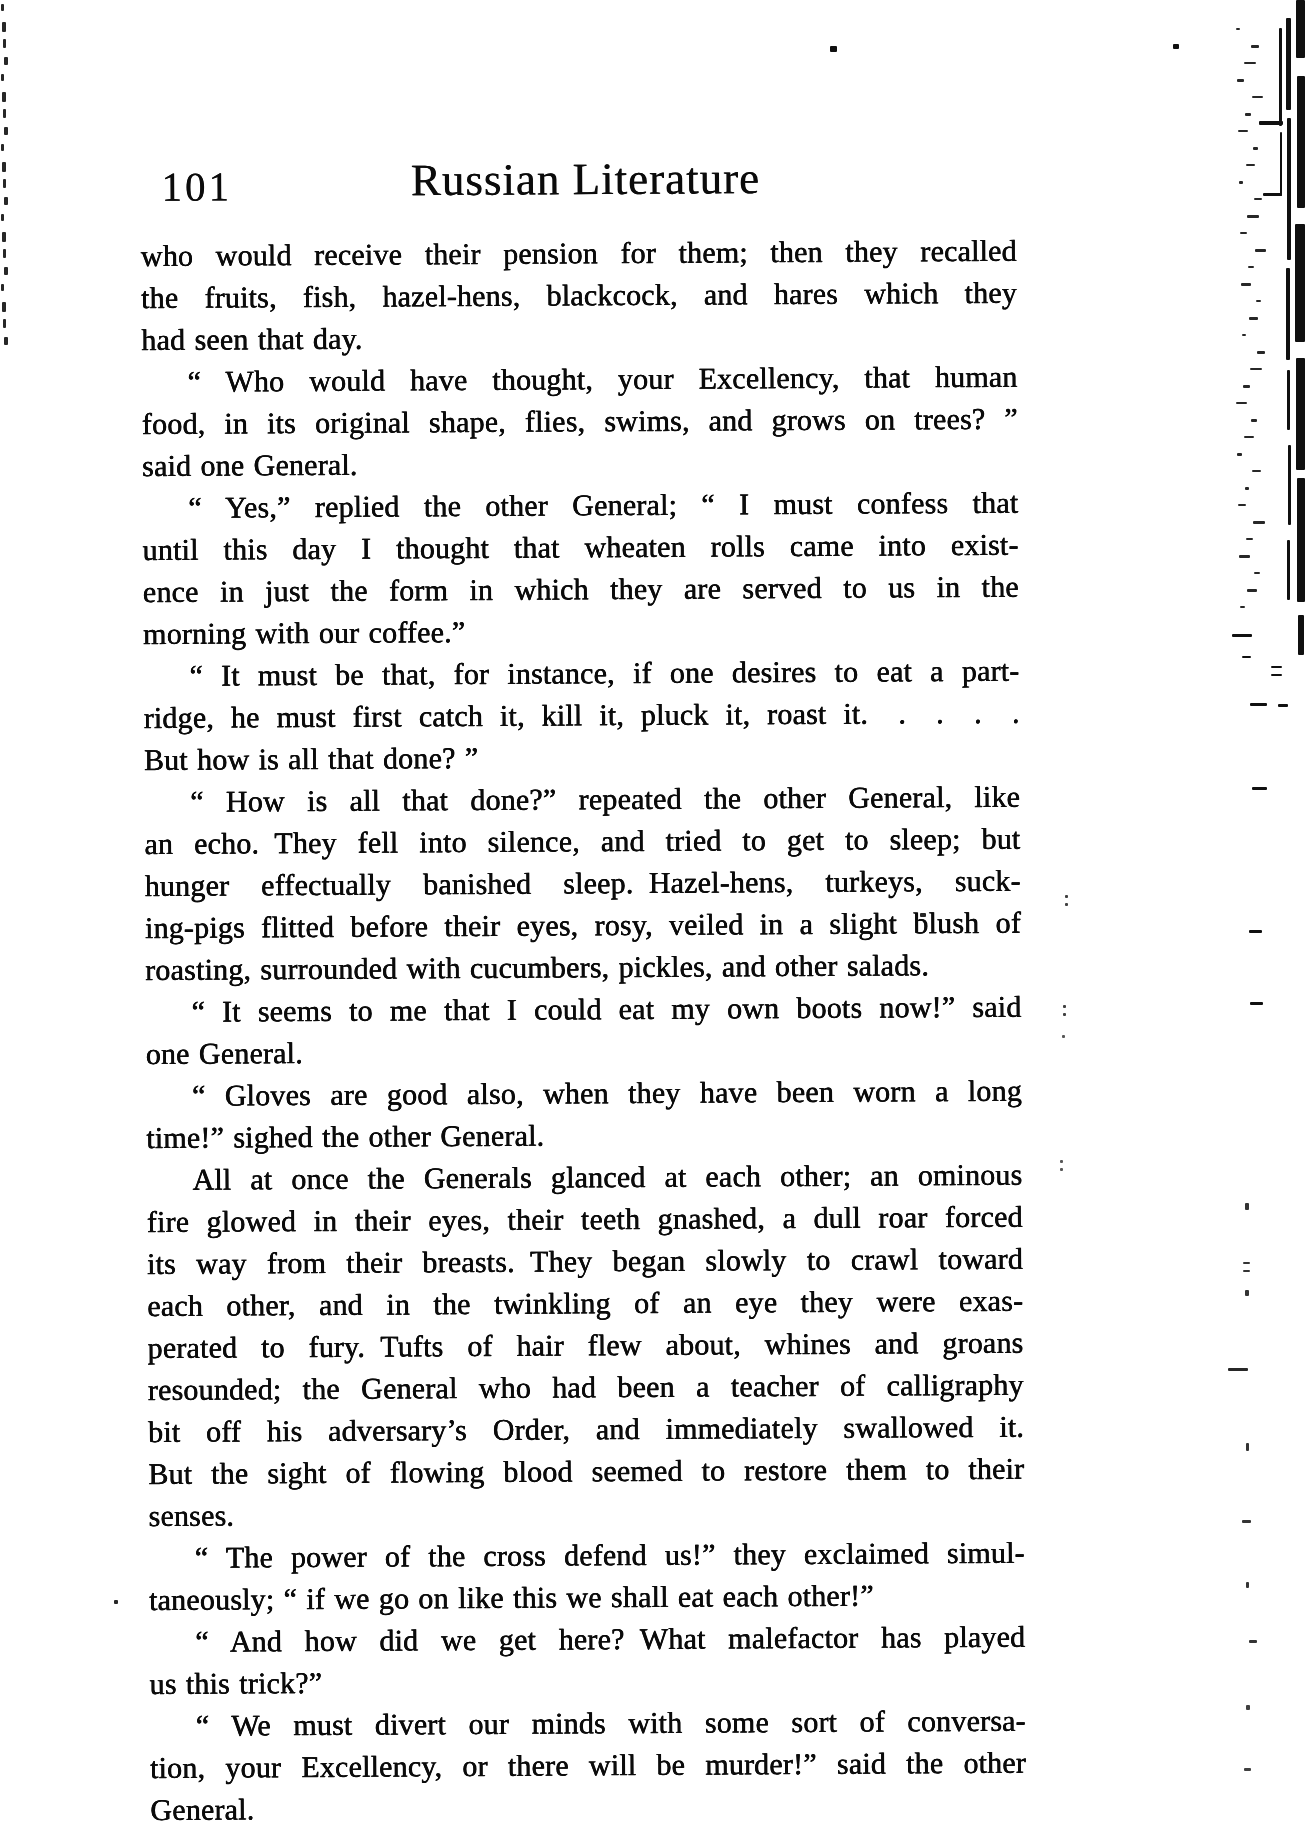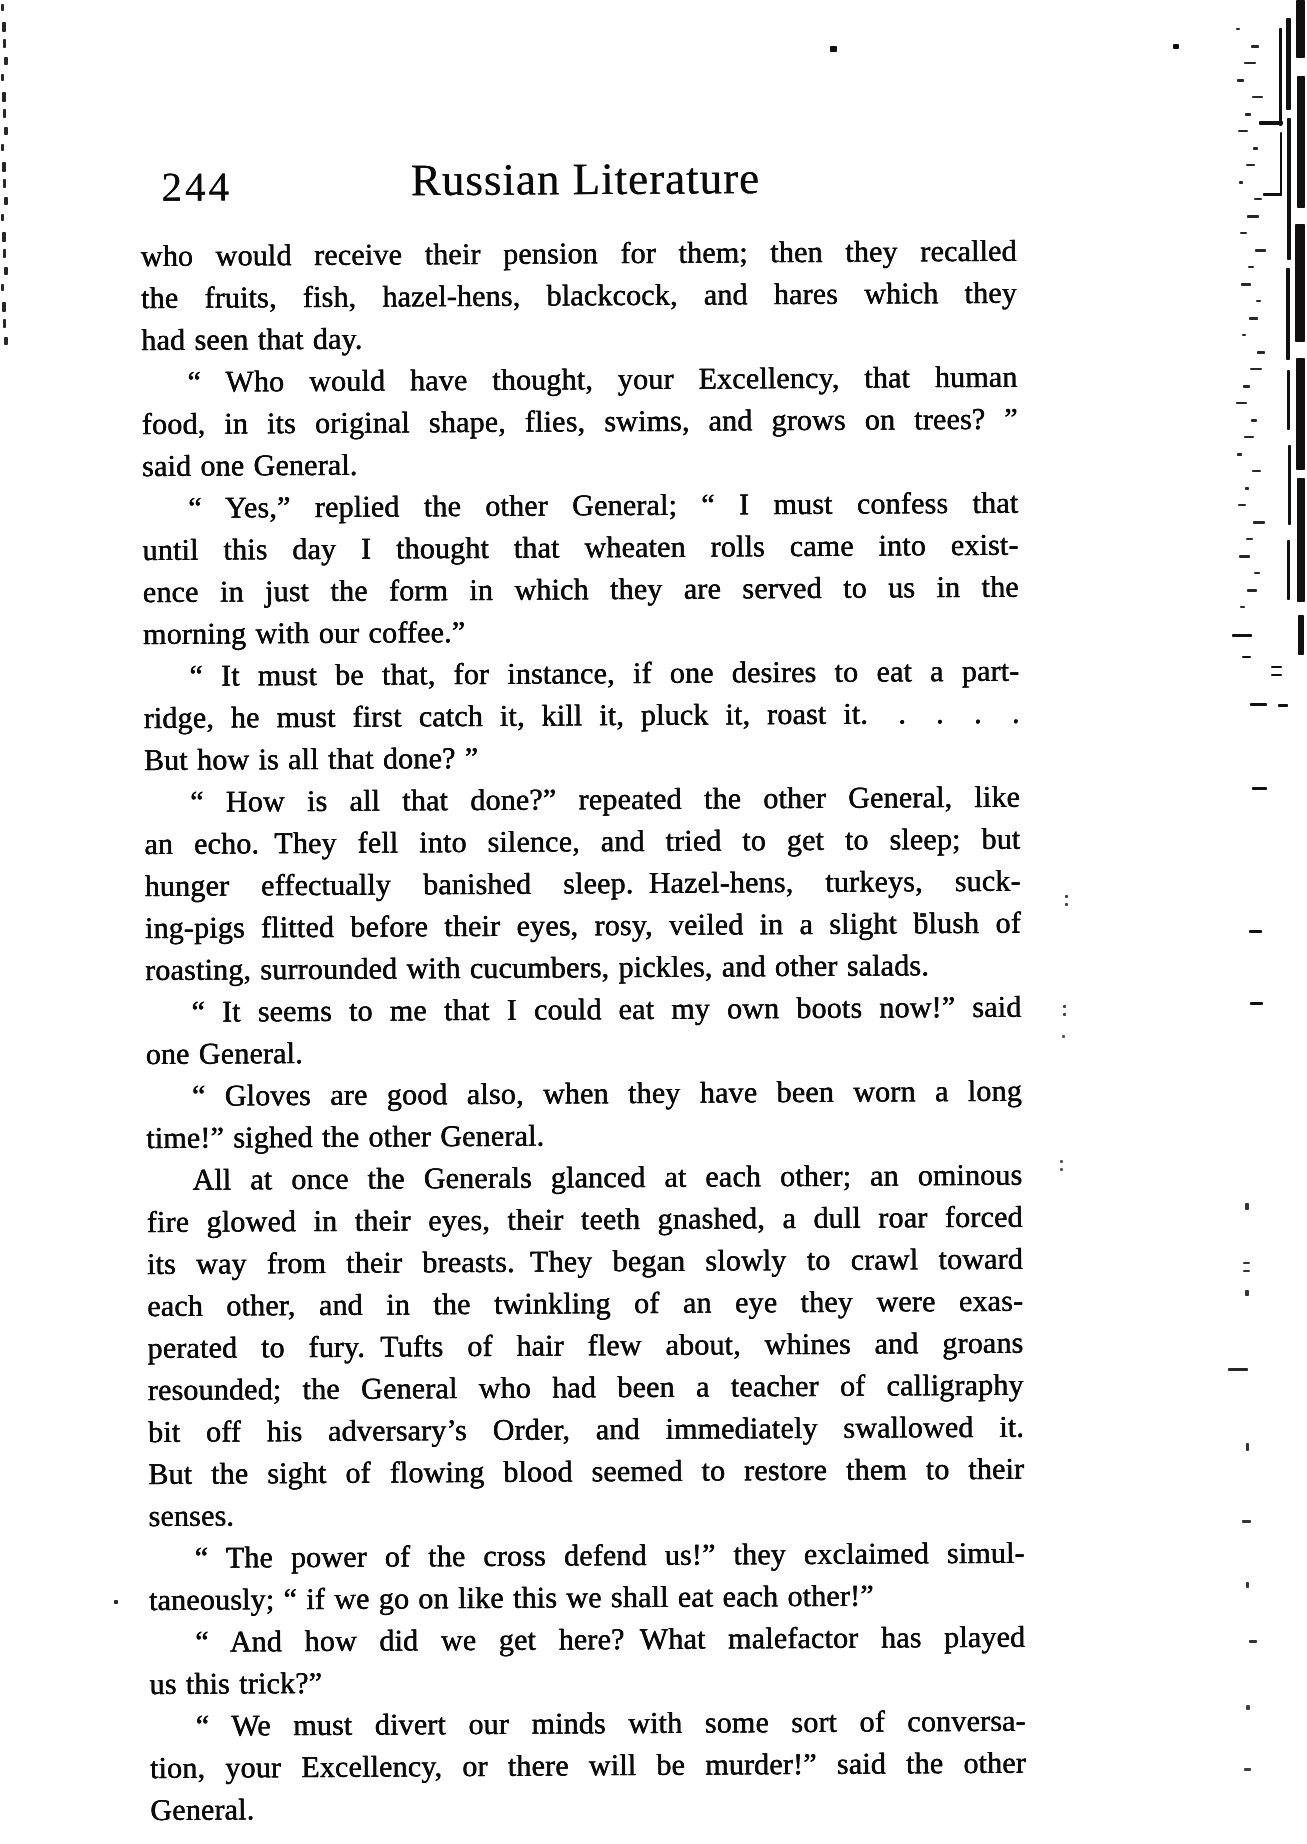--- a/index.html
+++ b/index.html
@@ -46,21 +46,21 @@
   .line.first{text-indent:46px;}
   .mark{
     position:absolute;background:#101010;border-radius:1px;
   }
 </style>
 </head>
 <body>
 
 <div class="page">
   <div class="scan">
-    <div class="page-number">244</div>
+    <div class="page-number">101</div>
     <div class="page-title">Russian Literature</div>
     <div class="text-block">
         <div class="para">
           <div class="line">who would receive their pension for them; then they recalled</div>
           <div class="line">the fruits, fish, hazel-hens, blackcock, and hares which they</div>
           <div class="line last">had seen that day.</div>
         </div>
         <div class="para">
           <div class="line first">“ Who would have thought, your Excellency, that human</div>
           <div class="line">food, in its original shape, flies, swims, and grows on trees? ”</div>

